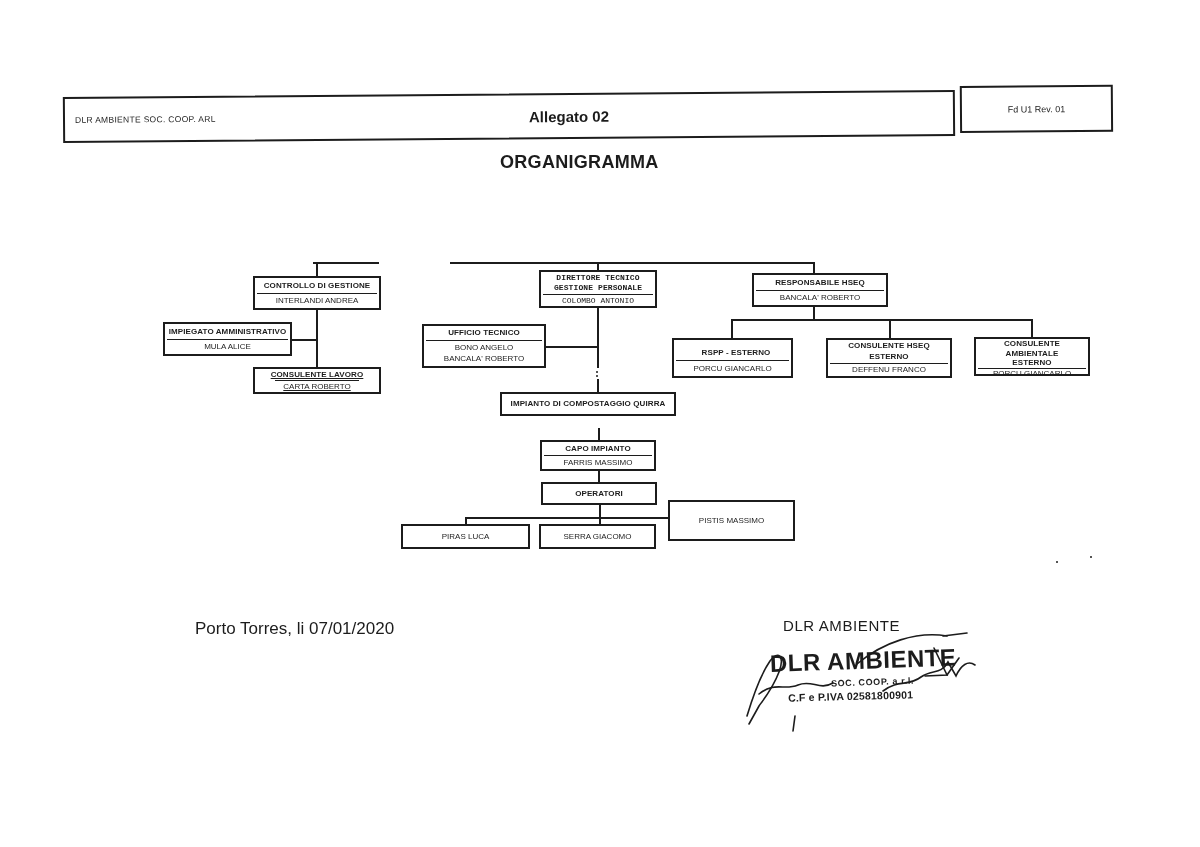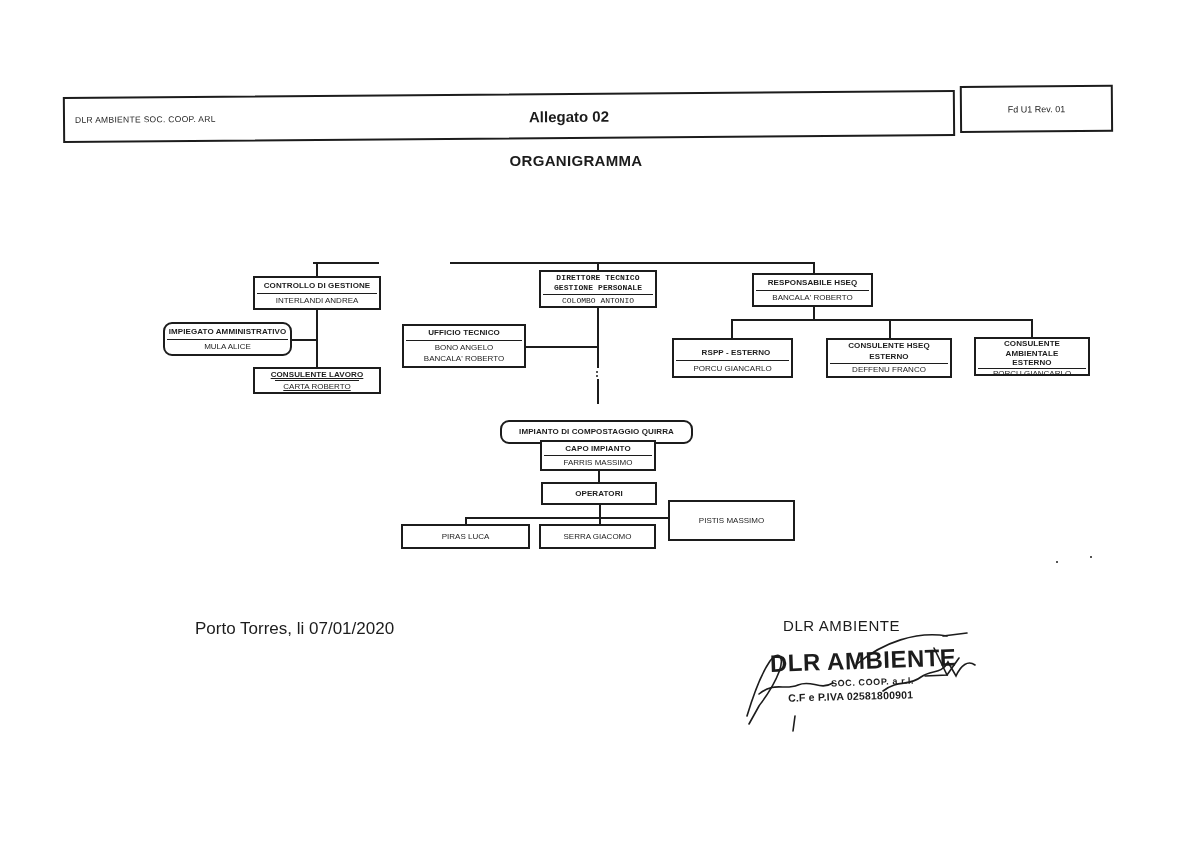--- a/index.html
+++ b/index.html
@@ -13,21 +13,21 @@
   .header-main{position:absolute;left:0;top:4px;width:892px;height:46px;
     border:2px solid #1c1c1c;box-sizing:border-box;background:#fff;}
   .header-company{position:absolute;left:10px;top:0;height:100%;display:flex;align-items:center;
     font-size:8.5px;letter-spacing:.3px;}
   .header-allegato{position:absolute;left:60px;top:0;width:100%;height:100%;display:flex;
     align-items:center;justify-content:center;font-weight:bold;font-size:15px;}
   .header-rev{position:absolute;left:897px;top:0;width:153px;height:47px;
     border:2px solid #1c1c1c;box-sizing:border-box;background:#fff;display:flex;
     align-items:center;justify-content:center;font-size:9px;}
   .doc-title{position:absolute;left:500px;top:152px;width:152px;text-align:center;
-    font-weight:bold;font-size:15px;letter-spacing:.3px;}
+    font-weight:bold;font-size:18px;letter-spacing:.3px;}
   
   .node{position:absolute;border:2px solid #1c1c1c;background:#fff;box-sizing:border-box;
     display:flex;flex-direction:column;justify-content:space-evenly;text-align:center;}
   .rt{font-weight:bold;font-size:8px;line-height:9.5px;letter-spacing:.1px;padding:0 1px;}
   .nm{font-weight:normal;font-size:8px;line-height:9.5px;padding:0 1px;}
   .dv{border-top:1.4px solid #1c1c1c;margin:0 2px;height:0;}
   .dv.short{margin:0 20px;}
   .single{justify-content:center;}
   
   .hl{position:absolute;height:1.5px;background:#1c1c1c;}
@@ -96,33 +96,33 @@
     <div class="nm">INTERLANDI ANDREA</div>
   </div>
 
   <div class="node" style="left:539px;top:270px;width:118px;height:38px;font-family:Liberation Mono, monospace;">
     <div class="rt">DIRETTORE TECNICO</div>
     <div class="rt">GESTIONE PERSONALE</div>
     <div class="dv"></div>
     <div class="nm">COLOMBO ANTONIO</div>
   </div>
 
-  <div class="node" style="left:752px;top:273px;width:121px;height:34px;">
+  <div class="node" style="left:752px;top:273px;width:136px;height:34px;">
     <div class="rt">RESPONSABILE HSEQ</div>
     <div class="dv"></div>
     <div class="nm">BANCALA' ROBERTO</div>
   </div>
 
-  <div class="node" style="left:163px;top:322px;width:129px;height:34px;border-radius:9px;">
+  <div class="node" style="left:163px;top:322px;width:129px;height:34px;">
     <div class="rt">IMPIEGATO AMMINISTRATIVO</div>
     <div class="dv"></div>
     <div class="nm">MULA ALICE</div>
   </div>
 
-  <div class="node" style="left:402px;top:324px;width:124px;height:44px;">
+  <div class="node" style="left:422px;top:324px;width:124px;height:44px;">
     <div class="rt">UFFICIO TECNICO</div>
     <div class="dv"></div>
     <div class="nm">BONO ANGELO</div>
     <div class="nm">BANCALA' ROBERTO</div>
   </div>
 
   <div class="node" style="left:253px;top:367px;width:128px;height:27px;text-decoration:underline;">
     <div class="rt">CONSULENTE LAVORO</div>
     <div class="dv short"></div>
     <div class="nm">CARTA ROBERTO</div>
@@ -141,21 +141,21 @@
     <div class="nm">DEFFENU FRANCO</div>
   </div>
 
   <div class="node" style="left:974px;top:337px;width:116px;height:39px;justify-content:space-between;">
     <div class="rt">CONSULENTE AMBIENTALE</div>
     <div class="rt">ESTERNO</div>
     <div class="dv"></div>
     <div class="nm">PORCU GIANCARLO</div>
   </div>
 
-  <div class="node single" style="left:500px;top:420px;width:193px;height:24px;border-radius:9px;">
+  <div class="node single" style="left:500px;top:392px;width:176px;height:24px;">
     <div class="rt">IMPIANTO DI COMPOSTAGGIO QUIRRA</div>
   </div>
 
   <div class="node" style="left:540px;top:440px;width:116px;height:31px;">
     <div class="rt">CAPO IMPIANTO</div>
     <div class="dv"></div>
     <div class="nm">FARRIS MASSIMO</div>
   </div>
 
   <div class="node single" style="left:541px;top:482px;width:116px;height:23px;border-width:2.5px;">

